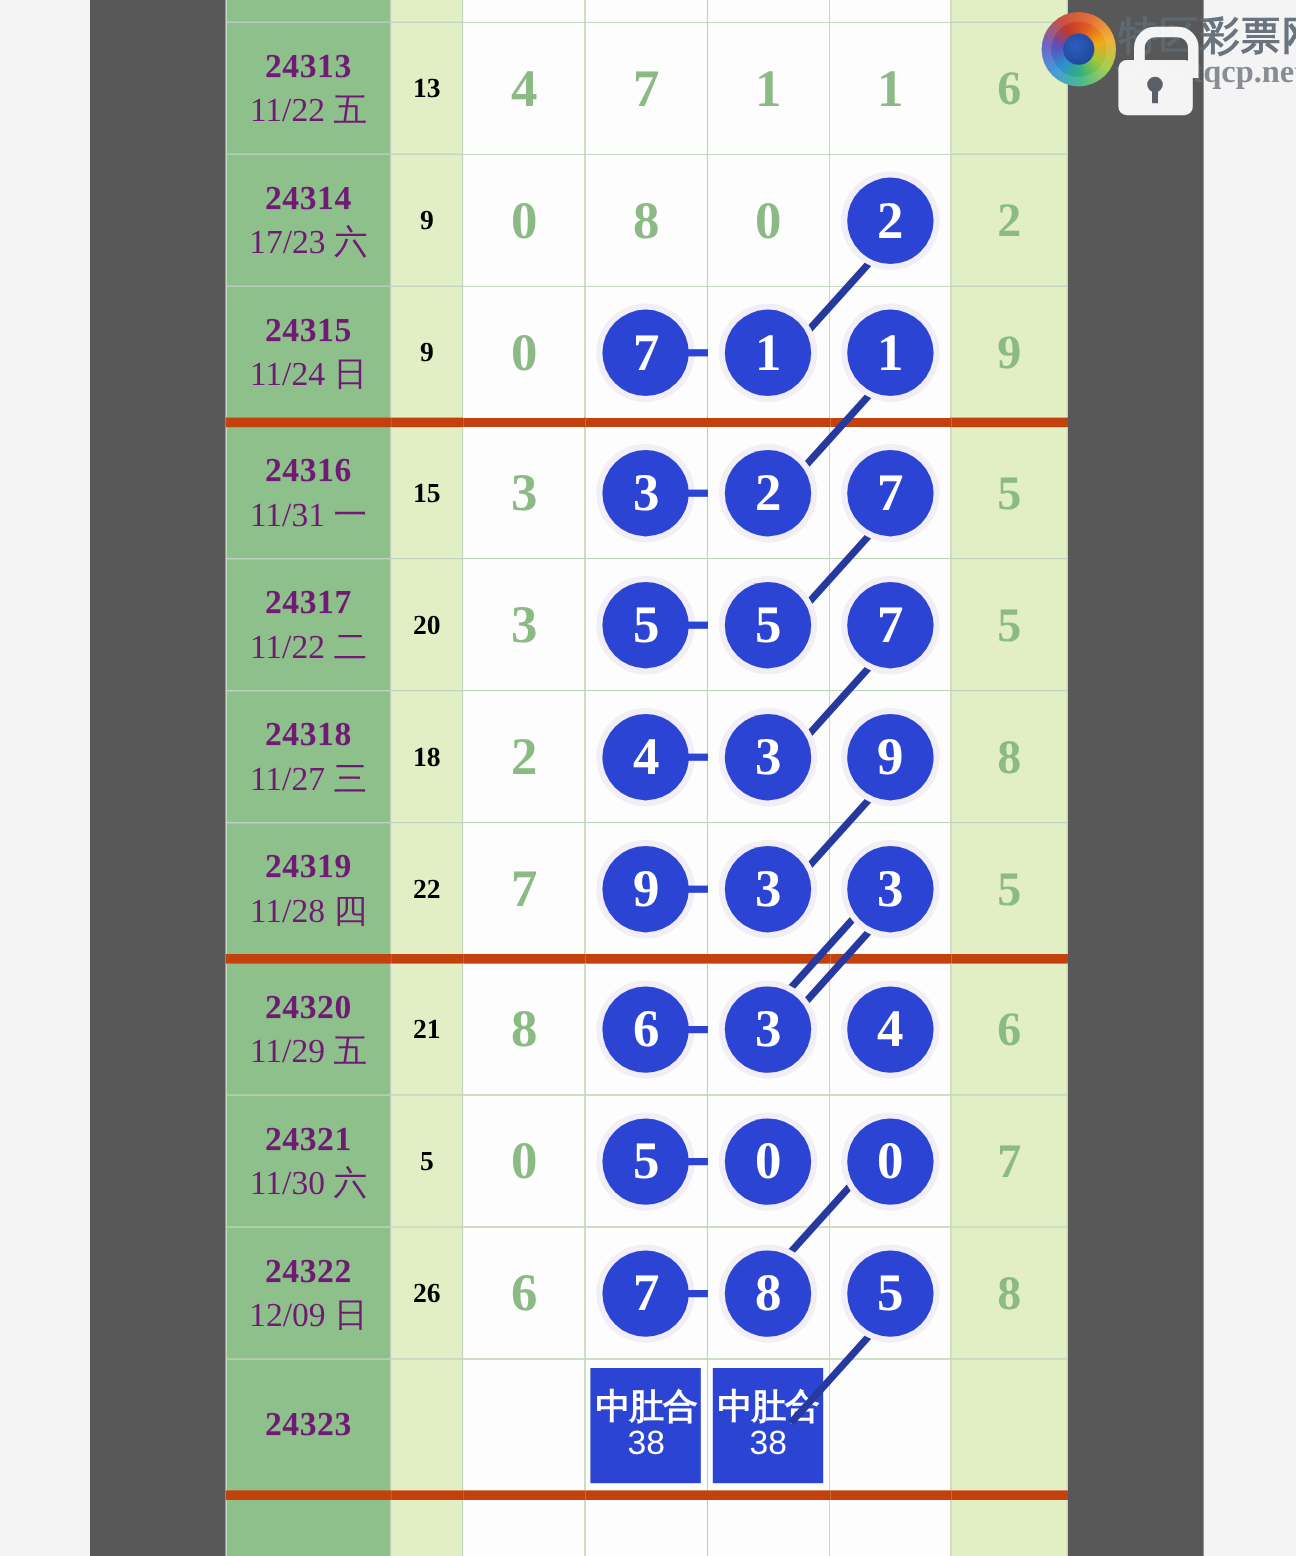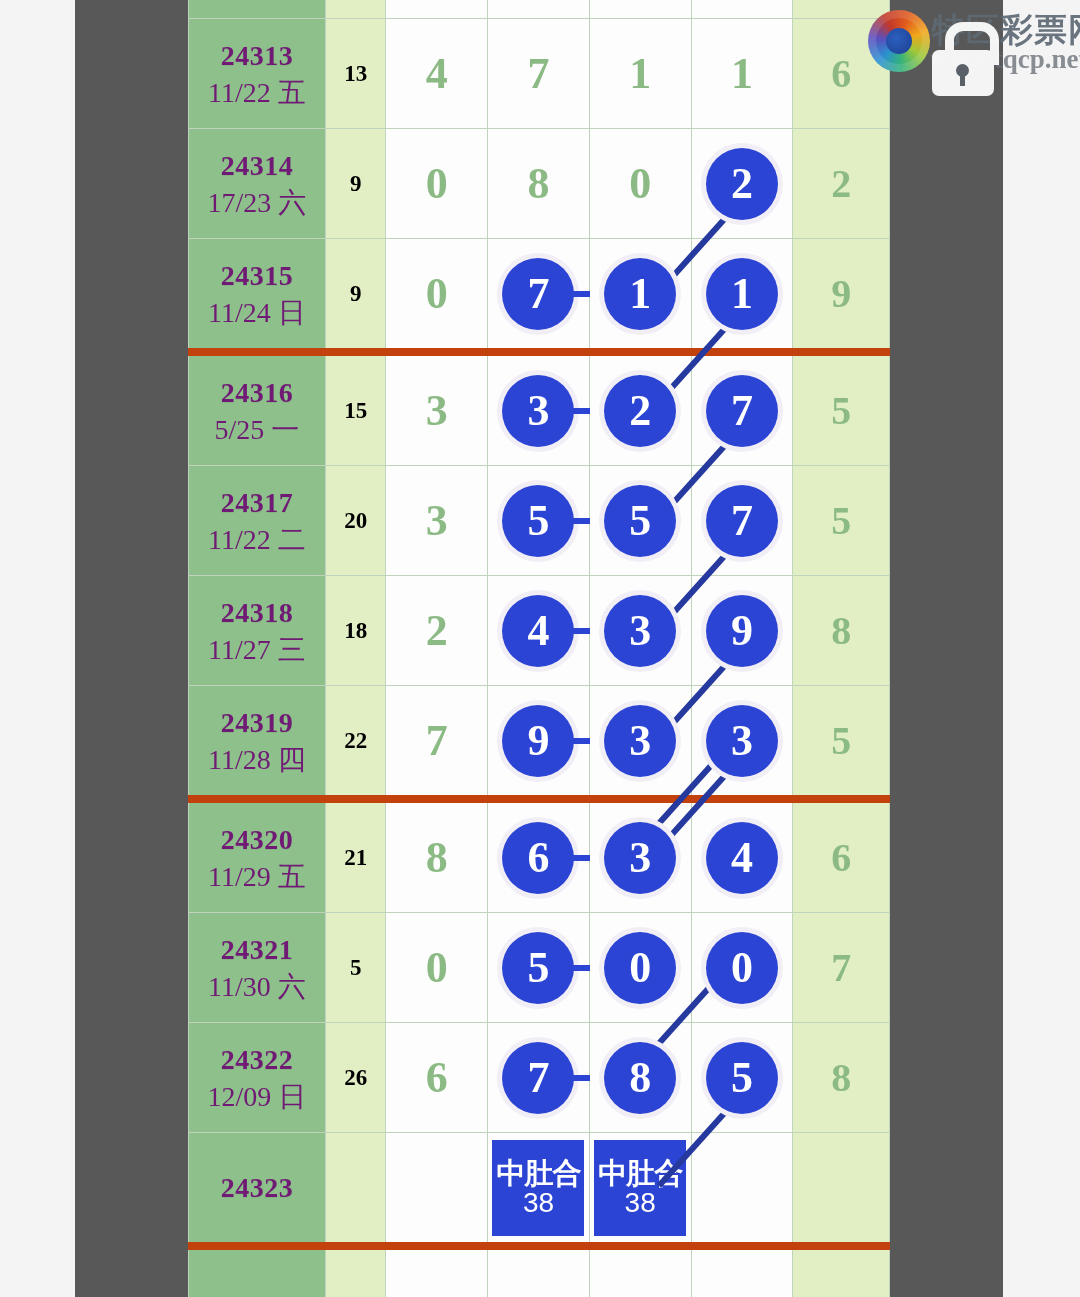--- a/index.html
+++ b/index.html
@@ -231,21 +231,21 @@
           <td class="sum-cell">9</td>
           <td class="num-cell"><span class="plain">0</span></td>
           <td class="num-cell"><span class="ball">7<span class="dash"></span></span></td>
           <td class="num-cell"><span class="ball">1</span></td>
           <td class="num-cell"><div class="conn" style="left: 46px; top: 72px; width: 118px; transform: rotate(132deg);"></div><span class="ball">1</span></td>
           <td class="tail-cell">9</td>
         </tr>
         <tr>
           <td class="id-cell">
             <span class="issue">24316</span>
-            <span class="date">5/25 一</span>
+            <span class="date">11/31 一</span>
           </td>
           <td class="sum-cell">15</td>
           <td class="num-cell"><span class="plain">3</span></td>
           <td class="num-cell"><span class="ball">3<span class="dash"></span></span></td>
           <td class="num-cell"><span class="ball">2</span></td>
           <td class="num-cell"><div class="conn" style="left: 46px; top: 72px; width: 118px; transform: rotate(132deg);"></div><span class="ball">7</span></td>
           <td class="tail-cell">5</td>
         </tr>
         <tr>
           <td class="id-cell">

